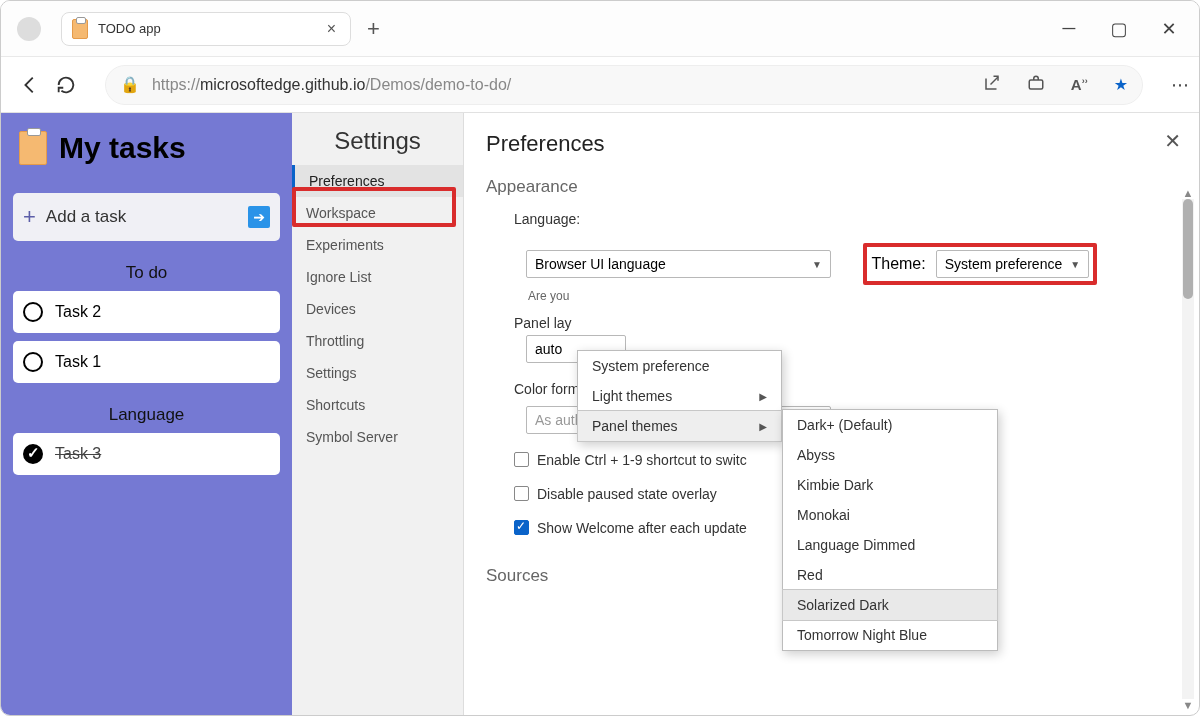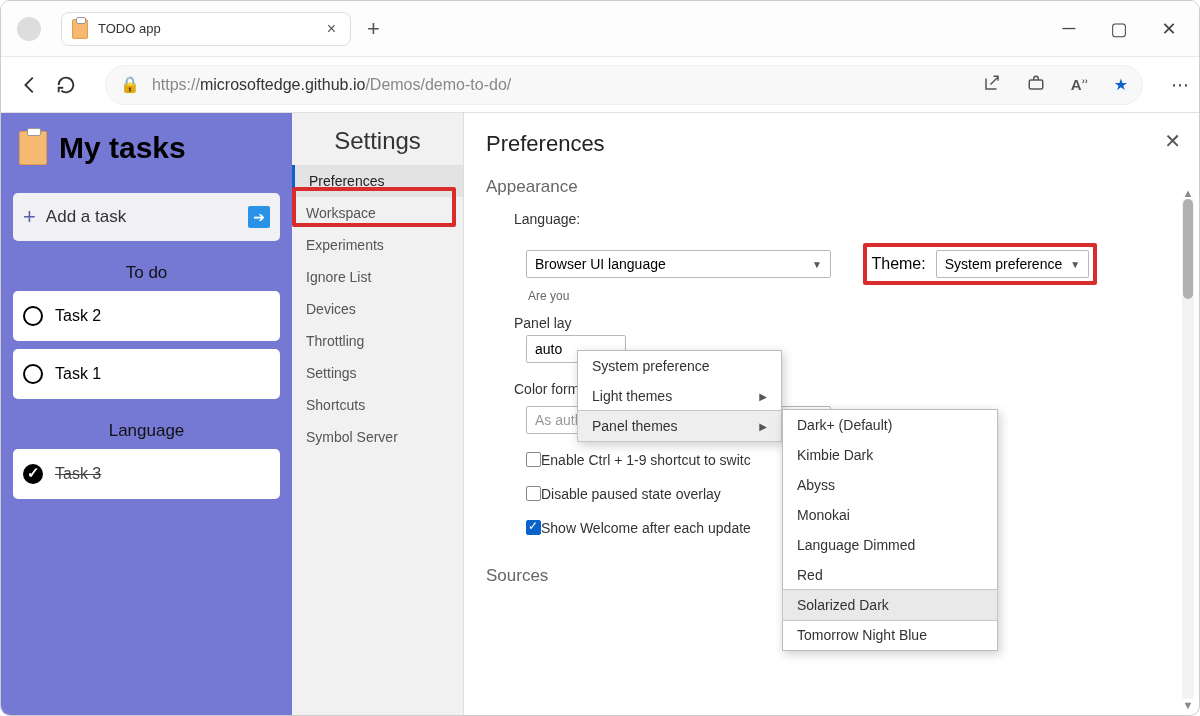--- a/index.html
+++ b/index.html
@@ -161,21 +161,21 @@
   }
   .section-label {
     text-align:center;
     margin:22px 0 8px;
     font-size:17px;
     color:#111;
   }
   .task {
     background:#fff;
     border-radius:5px;
-    height:50px;
+    height:42px;
     display:flex; align-items:center;
     padding:0 10px;
     margin-bottom:8px;
     font-size:16px;
   }
   .task .circle{
     width:20px; height:20px;
     border:2.5px solid #000;
     border-radius:50%;
     margin-right:12px;
@@ -240,21 +240,21 @@
   .theme-row{
     margin-left:28px; margin-top:12px;
     display:inline-flex; align-items:center; gap:10px;
   }
   .truncated-hint {
     margin-left:42px;
     font-size:12px;
     color:#666;
     margin-top:4px;
   }
-  .checkrow{ margin-left:40px; margin-top:18px; font-size:14px; color:#333; display:flex; align-items:center; }
+  .checkrow{ margin-left:28px; margin-top:18px; font-size:14px; color:#333; display:flex; align-items:center; gap:8px;}
   .cbox{ width:15px; height:15px; border:1px solid #888; border-radius:2px; background:#fff;}
   .cbox.checked{ background:#0a63c9; border-color:#0a63c9; position:relative; }
   .cbox.checked::after{ content:"✓"; color:#fff; font-size:12px; position:absolute; left:1px; top:-2px;}
   .info-circle {
     display:inline-flex; width:14px; height:14px; border:1px solid #888; border-radius:50%;
     align-items:center; justify-content:center; font-size:10px; color:#666; margin-left:4px;
   }
 
   
   .red-box{ border:4px solid #d92c2c; border-radius:2px;align-items:center; }
@@ -478,24 +478,24 @@
       <span>Panel themes</span>
       <span class="tri-r">▶</span>
     </div>
   </div>
 
   <div class="menu2">
     <div class="mitem">
         <span>Dark+ (Default)</span>
       </div>
     <div class="mitem">
+        <span>Abyss</span>
+      </div>
+    <div class="mitem">
         <span>Kimbie Dark</span>
-      </div>
-    <div class="mitem">
-        <span>Abyss</span>
       </div>
     <div class="mitem">
         <span>Monokai</span>
       </div>
     <div class="mitem">
         <span>Language Dimmed</span>
       </div>
     <div class="mitem">
         <span>Red</span>
       </div>

